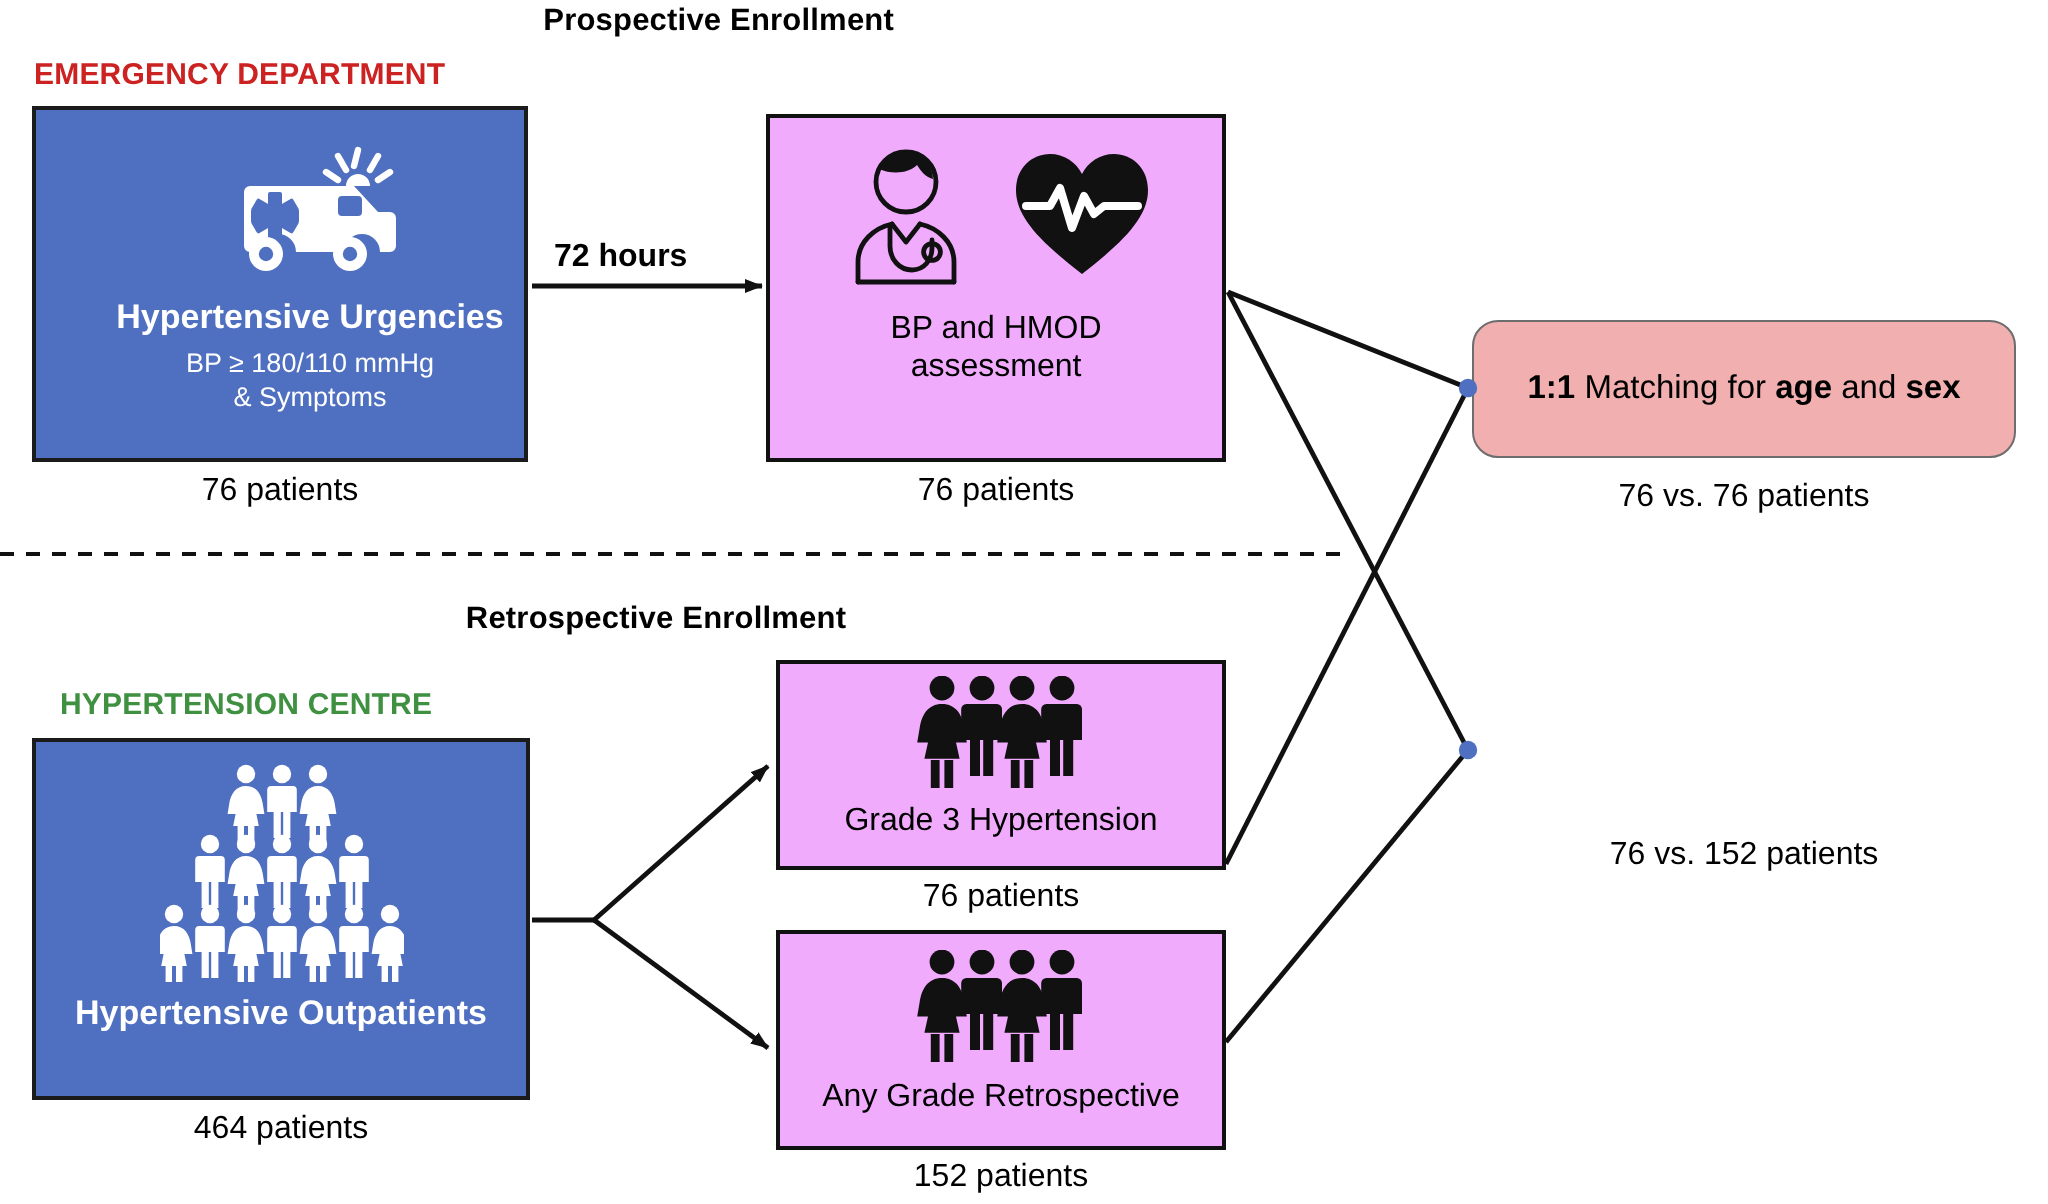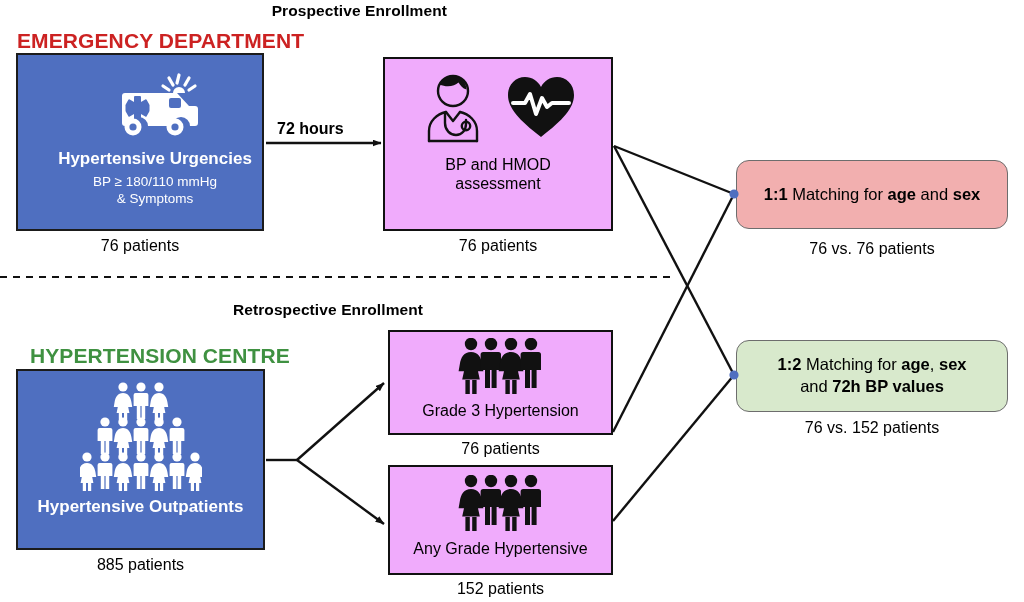--- a/index.html
+++ b/index.html
@@ -23,21 +23,21 @@
   
   .section-title {
     font-size: 15.5px;
     font-weight: bold;
     color: #000000;
     text-align: center;
     letter-spacing: 0.1px;
     white-space: nowrap;
   }
   .source-label {
-    font-size: 21px;
+    font-size: 15px;
     font-weight: bold;
     letter-spacing: 0.1px;
     white-space: nowrap;
   }
 
   
   .blue-box {
     background: #4F6FC0;
     border: 2.5px solid #1b1b1b;
     box-sizing: border-box;
@@ -248,21 +248,21 @@
           <use href="#pm" x="61" y="90"></use>
           <use href="#pf" x="79" y="90"></use>
           <use href="#pm" x="97" y="90"></use>
           <use href="#pf" x="115" y="90"></use>
         </g>
       </svg>
     </div>
     <div class="title" style="margin-top:6px;">Hypertensive Outpatients</div>
   </div>
 
-  <div class="abs count" style="left:16px; top:556px; width:249px;">885 patients</div>
+  <div class="abs count" style="left:16px; top:556px; width:249px;">464 patients</div>
 
   <div class="abs white-box" style="left:388px; top:330px; width:225px; height:105px;">
     <div style="margin-top:6px;">
       <svg class="icon-svg" width="86" height="58" viewBox="0 0 86 58" aria-hidden="true">
         <defs>
           <g id="bm">
             <circle cx="0" cy="-20" r="6.2"></circle>
             <path d="M-7.4 -12 h14.8 a2.6 2.6 0 0 1 2.6 2.6 v15.4 h-4.4 v18 h-5 v-18 h-1.6 v18 h-5 v-18 h-4.4 v-15.4 a2.6 2.6 0 0 1 2.6 -2.6 z"></path>
           </g>
           <g id="bf">
@@ -290,43 +290,33 @@
     <div style="margin-top:8px;">
       <svg class="icon-svg" width="86" height="58" viewBox="0 0 86 58" aria-hidden="true">
         <g fill="#111111">
           <use href="#bf" x="13" y="26"></use>
           <use href="#bm" x="33" y="26"></use>
           <use href="#bf" x="53" y="26"></use>
           <use href="#bm" x="73" y="26"></use>
         </g>
       </svg>
     </div>
-    <div class="caption" style="margin-top:6px;">Any Grade Hypertensive</div>
+    <div class="caption" style="margin-top:6px;">Any Grade Retrospective</div>
   </div>
 
   <div class="abs count" style="left:388px; top:580px; width:225px;">152 patients</div>
 
   <div class="abs match-box match-pink" style="left:736px; top:160px; width:272px; height:69px;">
     <div>
       <b>1:1</b><span> Matching for </span><b>age</b><span> and </span><b>sex</b>
     </div>
   </div>
 
   <div class="abs count" style="left:736px; top:240px; width:272px;">76 vs. 76 patients</div>
 
-  <div class="abs match-box match-green" style="left:736px; top:340px; width:272px; height:72px;">
-    <div>
-      <div style="white-space:nowrap;">
-        <b>1:2</b><span> Matching for </span><b>age</b><span>, </span><b>sex</b>
-      </div>
-      <div style="white-space:nowrap;">
-        <span>and </span><b>72h BP values</b>
-      </div>
-    </div>
-  </div>
 
   <div class="abs count" style="left:736px; top:419px; width:272px;">76 vs. 152 patients</div>
 
   <svg class="overlay">
     <defs>
       <marker id="arrowhead" markerWidth="9" markerHeight="7" refX="8.5" refY="3.5" orient="auto" markerUnits="userSpaceOnUse">
         <polygon points="0 0, 9 3.5, 0 7" fill="#111111"></polygon>
       </marker>
     </defs>
 

